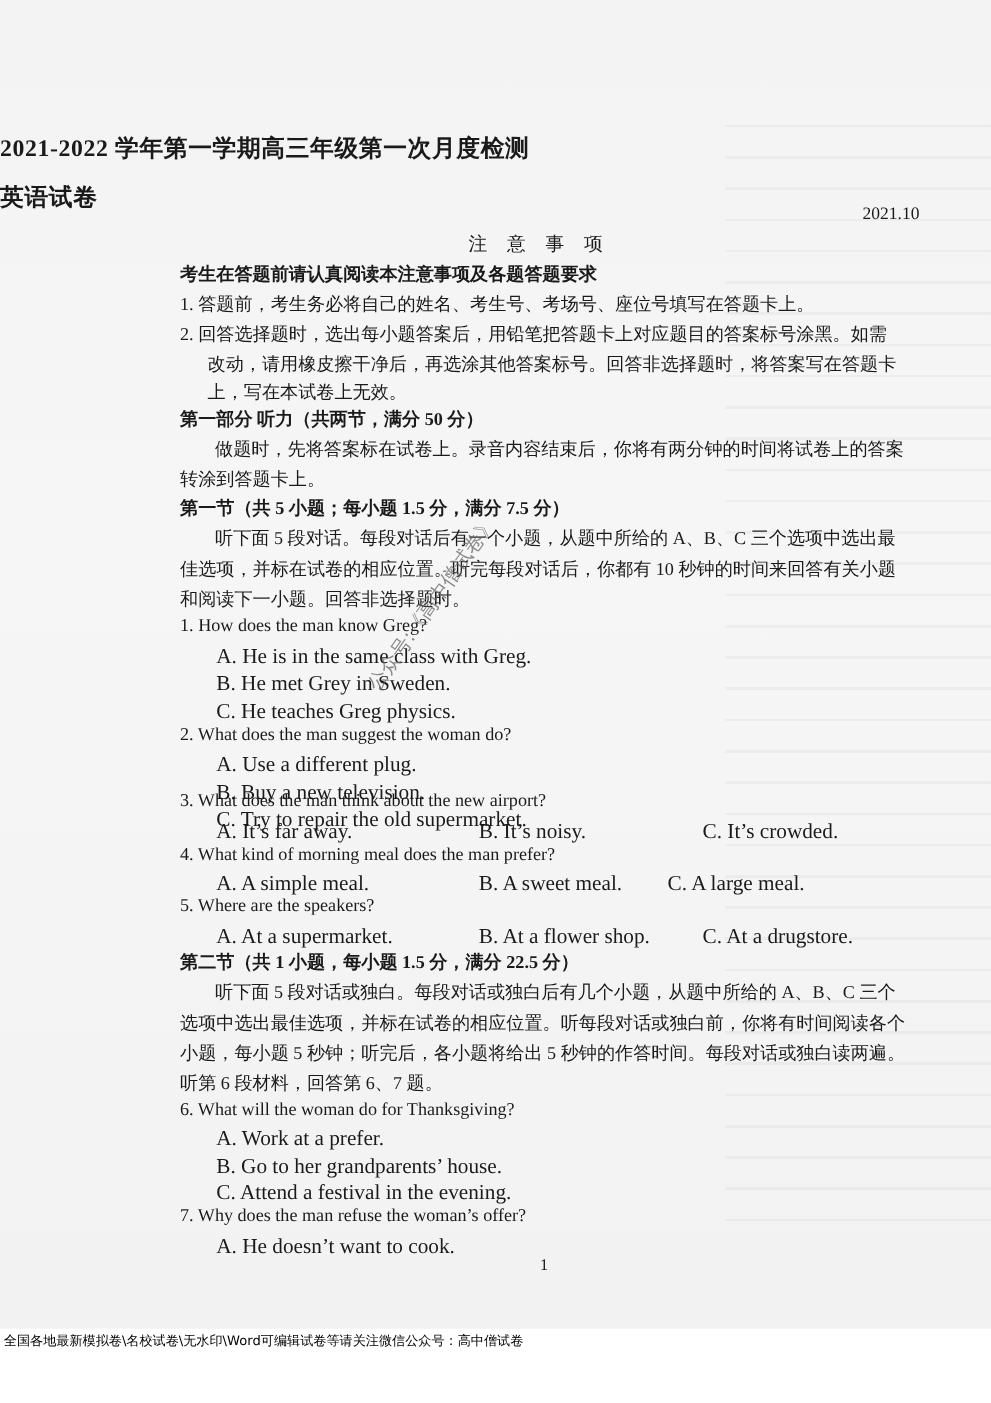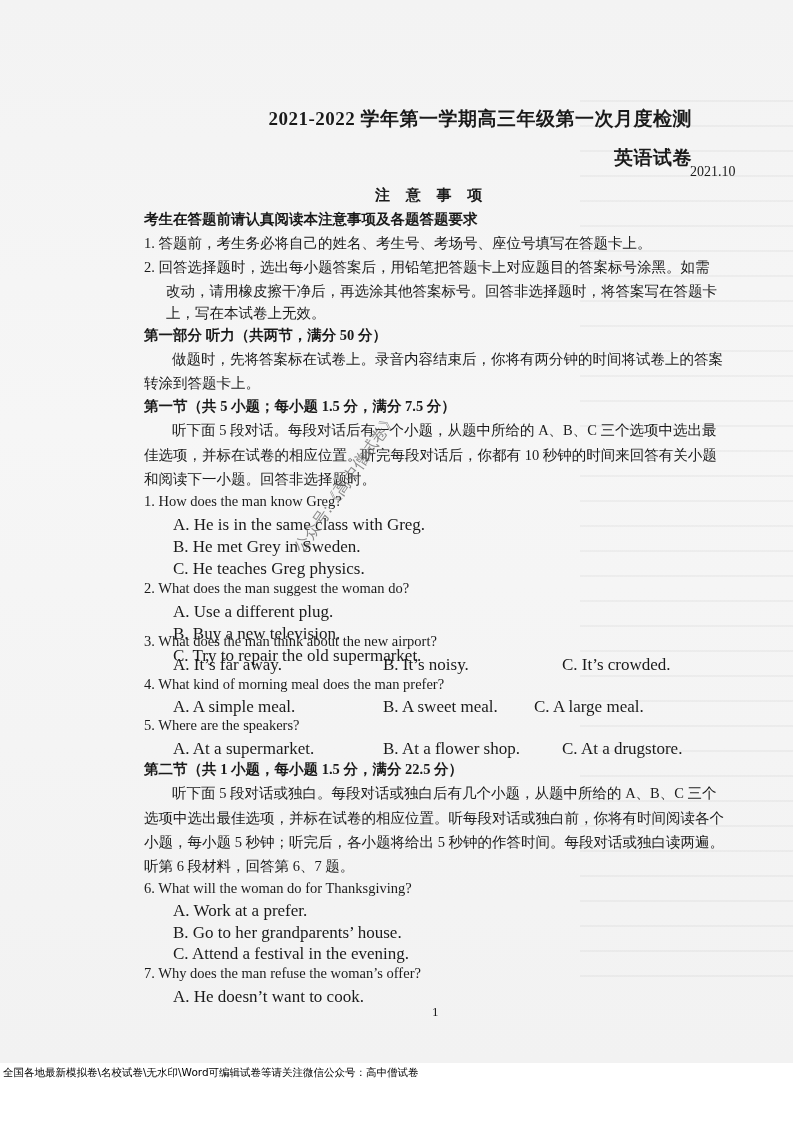--- a/index.html
+++ b/index.html
@@ -11,28 +11,28 @@
   }
   .page-scan {
     position: absolute; left: 0; top: 0; width: 793px; height: 1063px;
     background: linear-gradient(180deg, #f3f3f3 0%, #f6f6f6 40%, #f2f2f2 100%);
   }
   .bleed {
     position: absolute; left: 580px; top: 100px; width: 213px; height: 900px;
     background: repeating-linear-gradient(180deg, rgba(0,0,0,0.035) 0px, rgba(0,0,0,0.035) 2px, transparent 2px, transparent 25px);
   }
   .title {
-    position: absolute; left: 0; width: 692px; text-align: right;
+    position: absolute; left: 0; width: 692px; text-align: left;
     font-weight: bold; font-size: 19px; letter-spacing: 0.5px;
   }
   .title.t1 { top: 106px; }
   .title.t2 { top: 145px; font-size: 19px; }
   .date { position: absolute; left: 690px; top: 164px; font-size: 14px; }
   .notice-head { position: absolute; left: 0; width: 793px; top: 186px; text-align: center;
-    font-size: 15px; font-weight: bold; letter-spacing: 6px; padding-left: 70px; box-sizing: border-box; }
+    font-size: 15px; font-weight: normal; letter-spacing: 6px; padding-left: 70px; box-sizing: border-box; }
   .line { position: absolute; left: 144px; font-size: 14.5px; white-space: nowrap; }
   .bold { font-weight: bold; }
   .indent { left: 172px; }
   .opt { position: absolute; font-size: 17px; white-space: nowrap; }
   .watermark {
     position: absolute; left: 290px; top: 545px; font-size: 16px; color: #666;
     transform: rotate(-55deg); transform-origin: left top; white-space: nowrap;
     font-family: "DejaVu Sans", sans-serif; opacity: 0.75;
   }
   .page-num { position: absolute; left: 432px; top: 1004px; font-size: 13px; }

